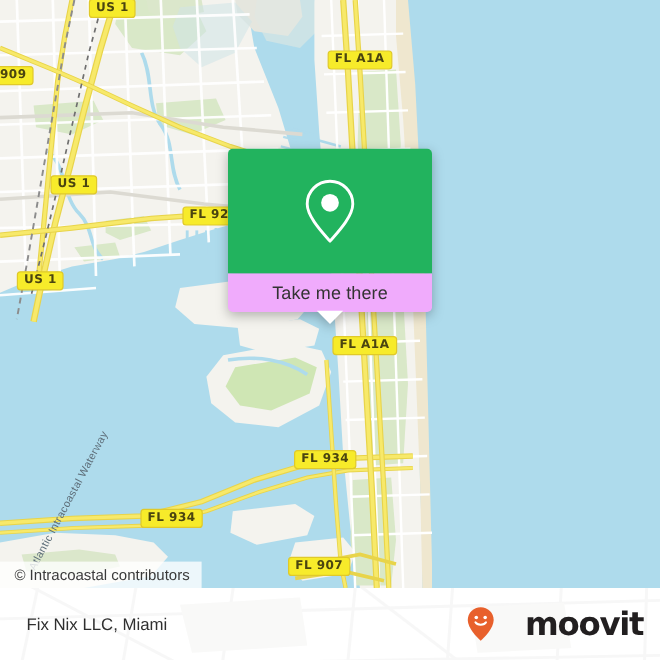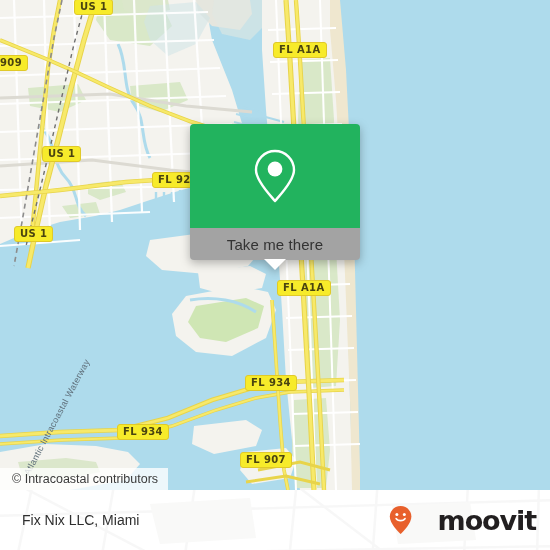--- a/index.html
+++ b/index.html
@@ -95,21 +95,21 @@
   #popup-head {
     background: #22b35e;
     border-radius: 4px 4px 0 0;
     height: 104px;
     display: flex;
     align-items: center;
     justify-content: center;
   }
   #popup-foot {
     position: relative;
-    background: #a3a3a3;
+    background: #f0abfc;
     border-radius: 0 0 4px 4px;
     height: 32px;
     display: flex;
     align-items: center;
     justify-content: center;
   }
   #popup-foot-label {
     color: #333333;
     font-family: "Liberation Sans", sans-serif;
     font-size: 15px;
@@ -350,21 +350,21 @@
 
     <div class="shield" style="left:74px; top:-1px;">US 1</div>
     <div class="shield" style="left:-6px; top:55px;">909</div>
     <div class="shield" style="left:273px; top:42px;">FL A1A</div>
     <div class="shield" style="left:42px; top:146px;">US 1</div>
     <div class="shield" style="left:152px; top:172px;">FL 922</div>
     <div class="shield" style="left:14px; top:226px;">US 1</div>
     <div class="shield" style="left:277px; top:280px;">FL A1A</div>
     <div class="shield" style="left:245px; top:375px;">FL 934</div>
     <div class="shield" style="left:117px; top:424px;">FL 934</div>
-    <div class="shield" style="left:240px; top:452px;">FL 907</div>
+    <div class="shield" style="left:240px; top:464px;">FL 907</div>
 
     <div class="waterlabel" style="left:22px; top:472px; transform: rotate(-62deg);">Atlantic Intracoastal Waterway</div>
 
     <div id="popup">
       <div id="popup-head">
         <svg width="50" height="58" viewBox="0 0 50 58">
           <path d="M25,4 C35.5,4 44,12.5 44,23 C44,34 30,48 25,54
                    C20,48 6,34 6,23 C6,12.5 14.5,4 25,4 Z" fill="none" stroke="#ffffff" stroke-width="2.4" stroke-linejoin="round"></path>
           <circle cx="25" cy="22" r="7.4" fill="#ffffff"></circle>
         </svg>

